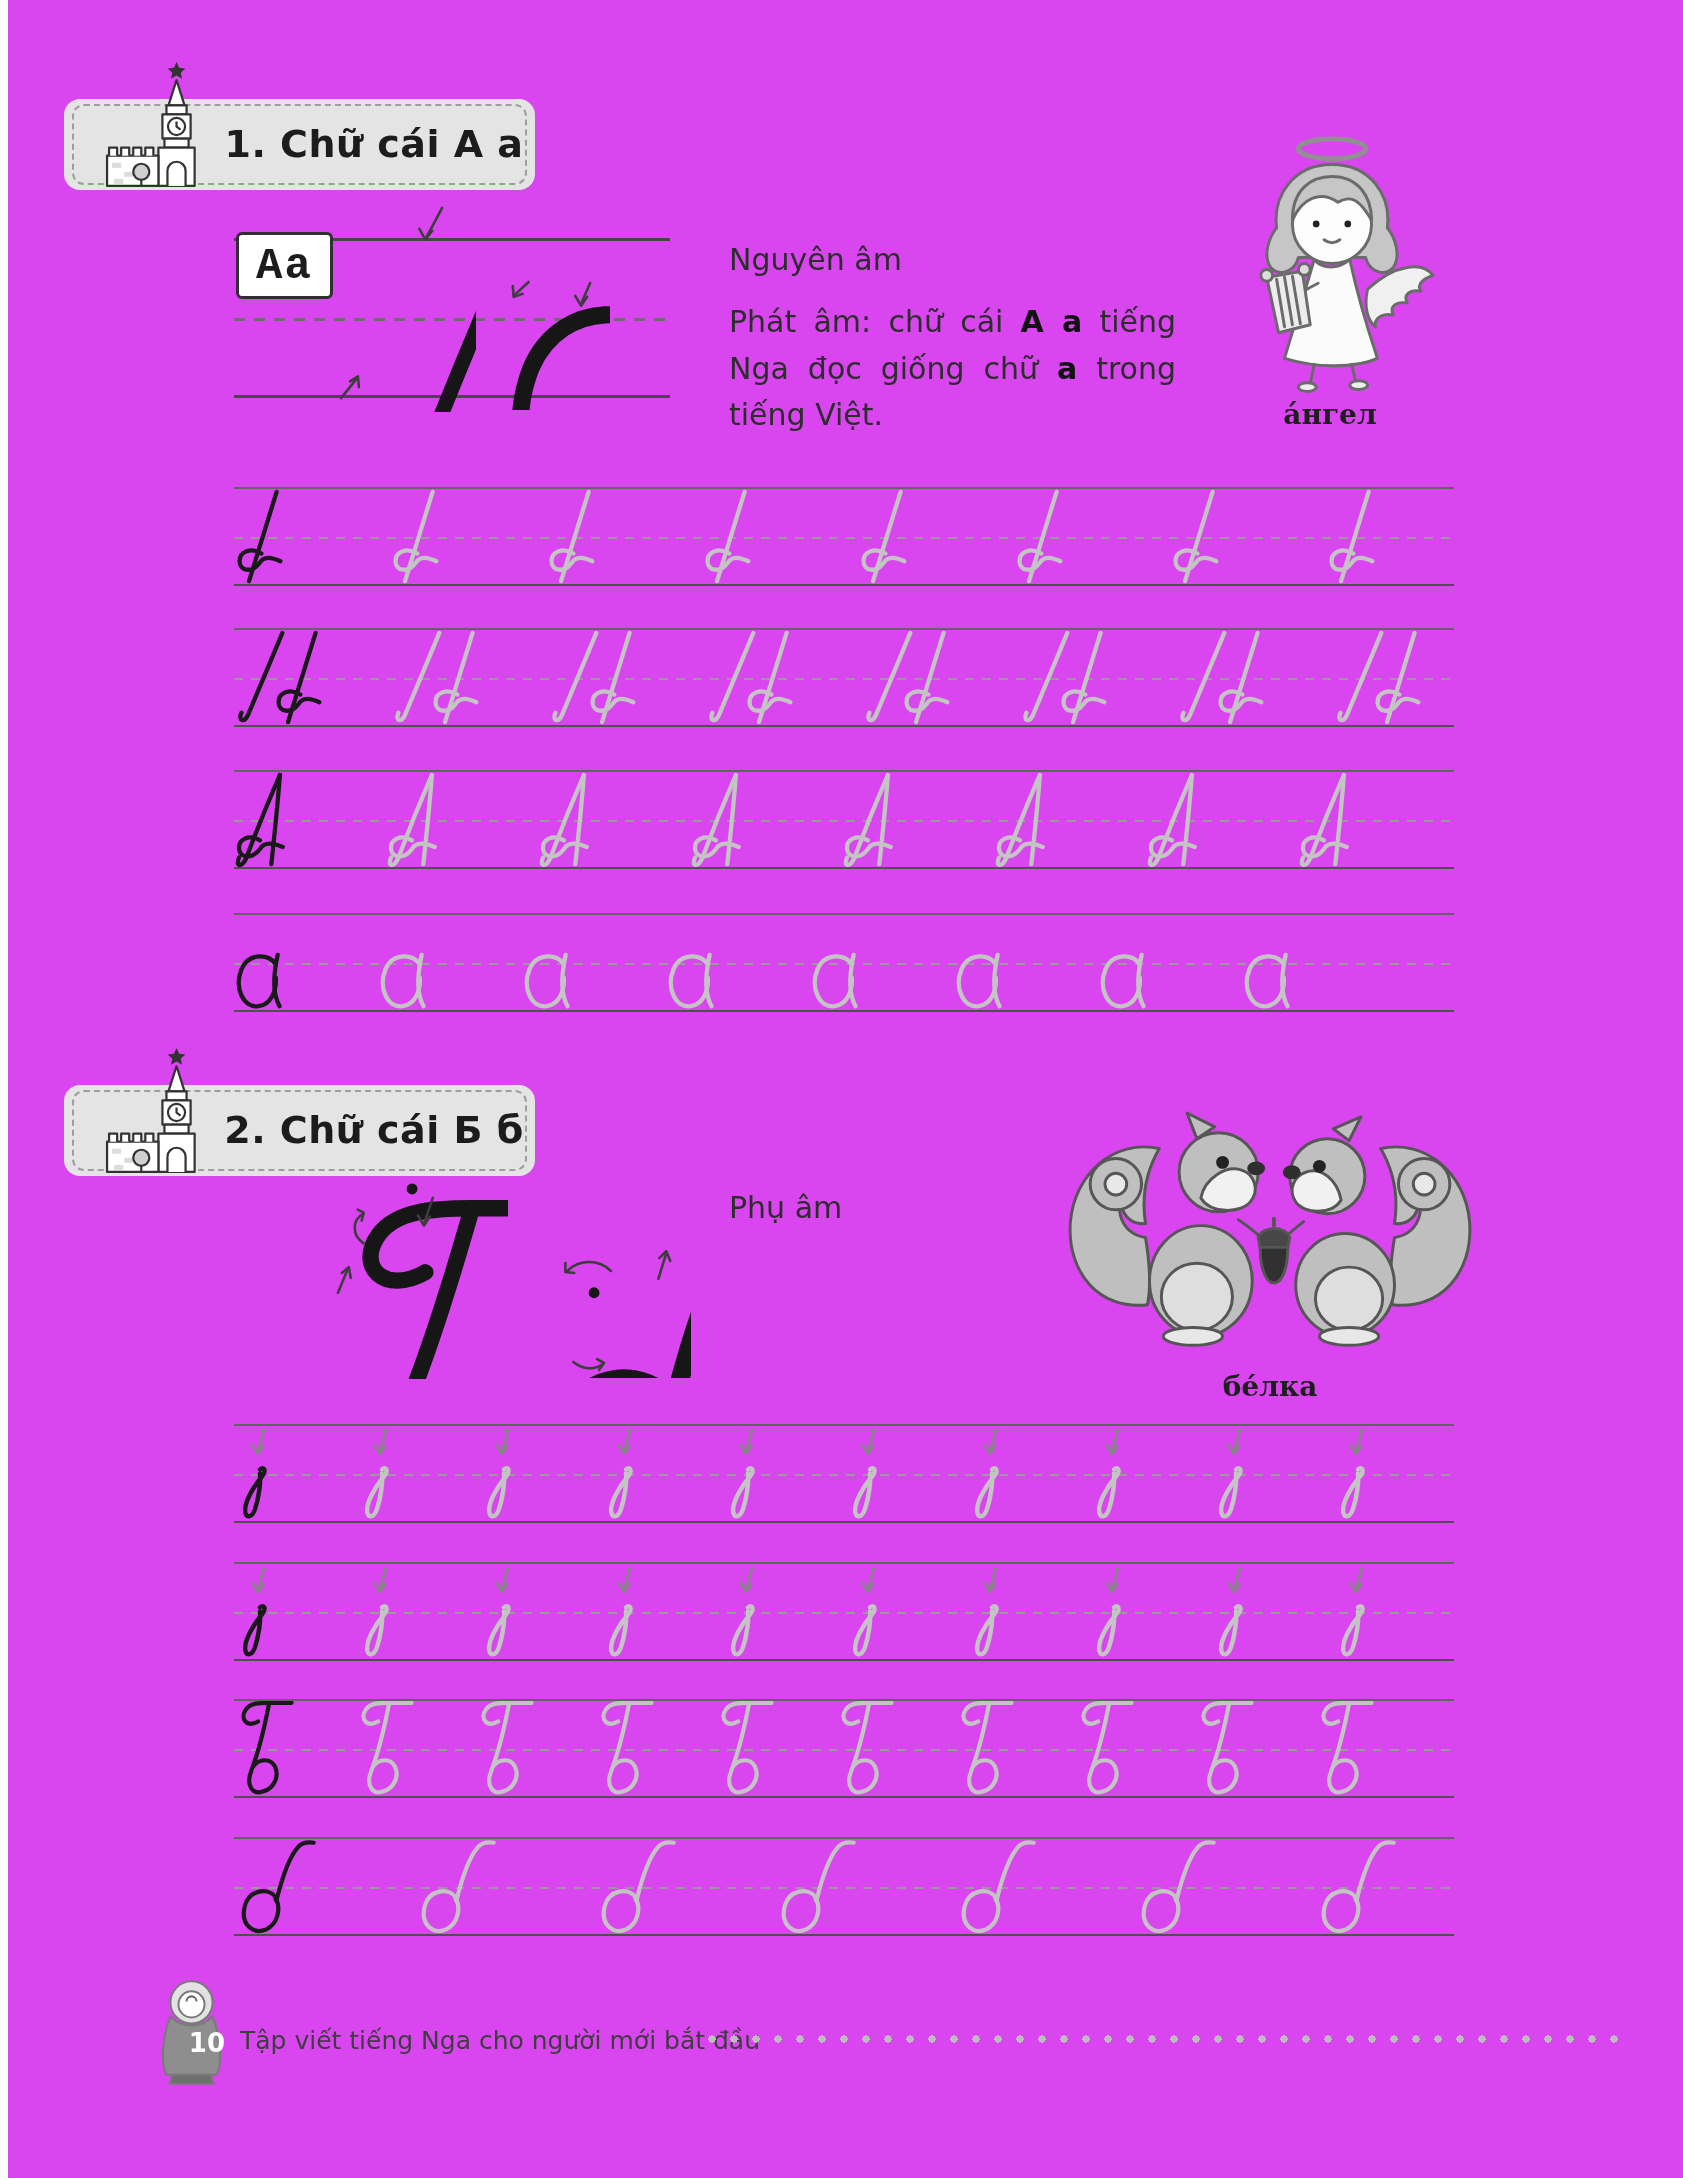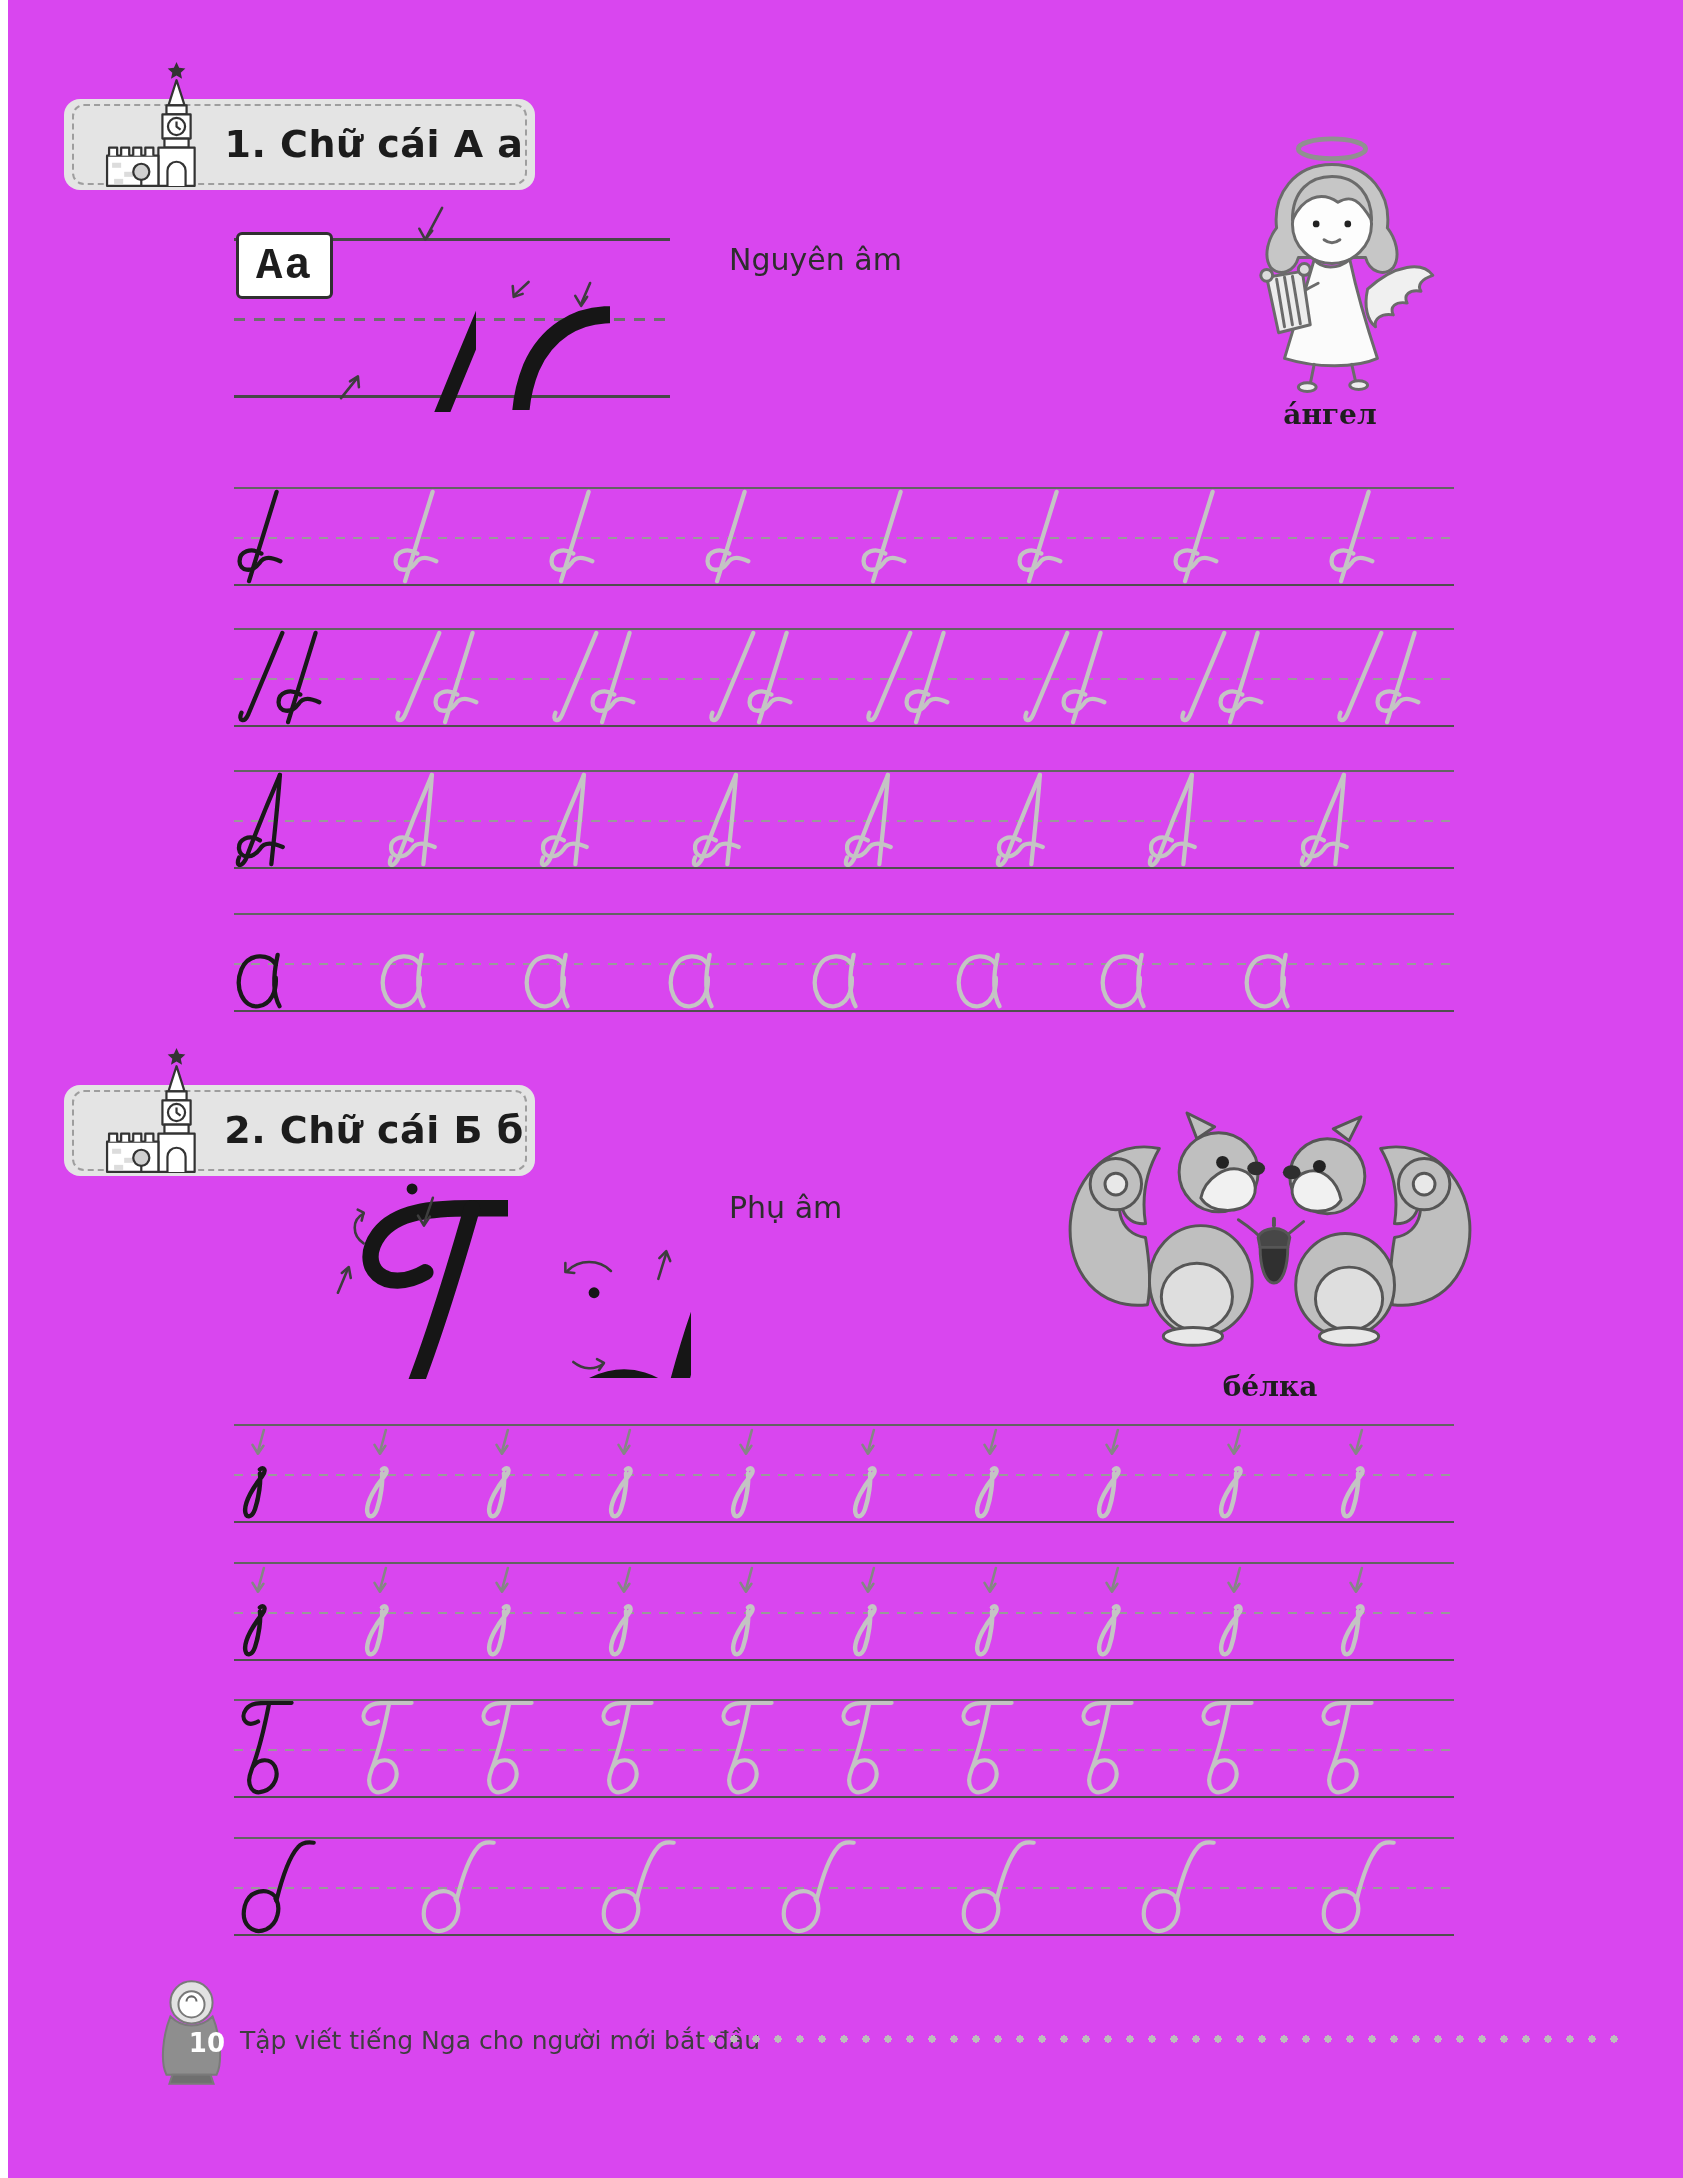--- a/index.html
+++ b/index.html
@@ -217,20 +217,23 @@
 
   <svg class="demo" style="left:463px;top:279px" width="139" height="131" viewBox="0 0 140 132">
     <use href="#g-low-a" class="du" transform="translate(14,14) scale(1.85)" style="stroke-width:4.4px"></use>
     <path class="arr" d="M120 4 L111 25"></path>
     <path class="arr" d="M105 17 L111 27 L117 18"></path>
     <path class="arr" d="M58 3 L44 16"></path>
     <path class="arr" d="M42 7 L43 18 L52 15"></path>
   </svg>
 
   <div class="cat-label" style="top:242px">Nguyên âm</div>
+  <div class="pron" style="top:299px;width:447px">
+    <span>Phát âm: chữ cái </span><b>A a</b><span> tiếng Nga đọc giống chữ </span><b>a</b><span> trong tiếng Việt.</span>
+  </div>
 
   <svg class="demo" style="left:1203px;top:129px" width="238" height="267" viewBox="0 0 240 270">
       <use href="#g-angel"></use>
     </svg>
   <div class="caption" style="left:1203px;top:398px;width:238px">áнгел</div>
 
   <div class="rule-row" style="top: 487px; column-gap: 105px;">
       <svg viewBox="0 0 52 100" width="51" height="95" class="pg ink">
         <use href="#g-stroke-a"></use>
       </svg>

